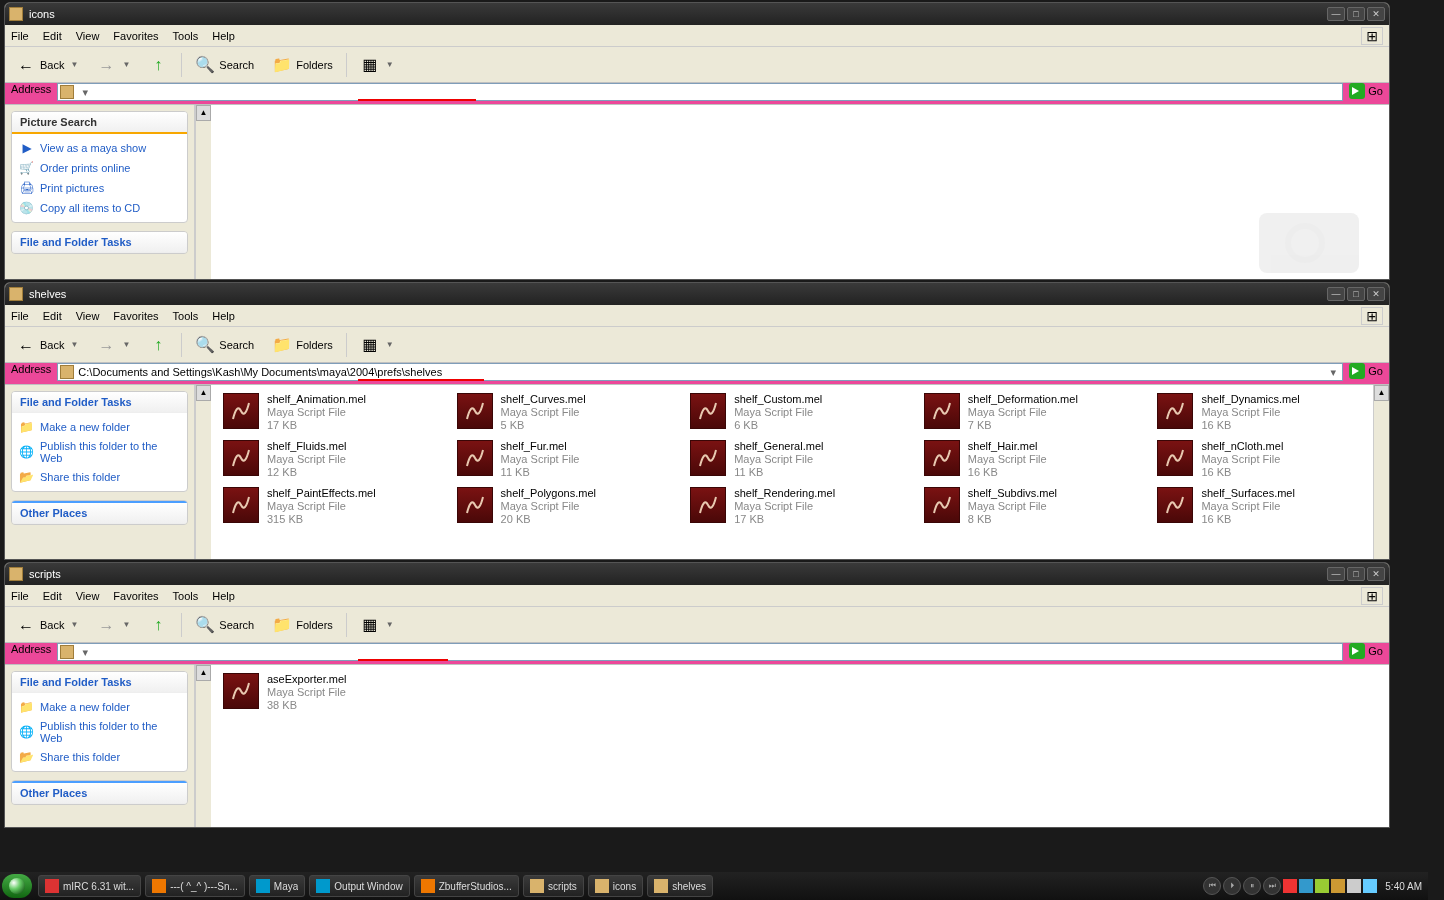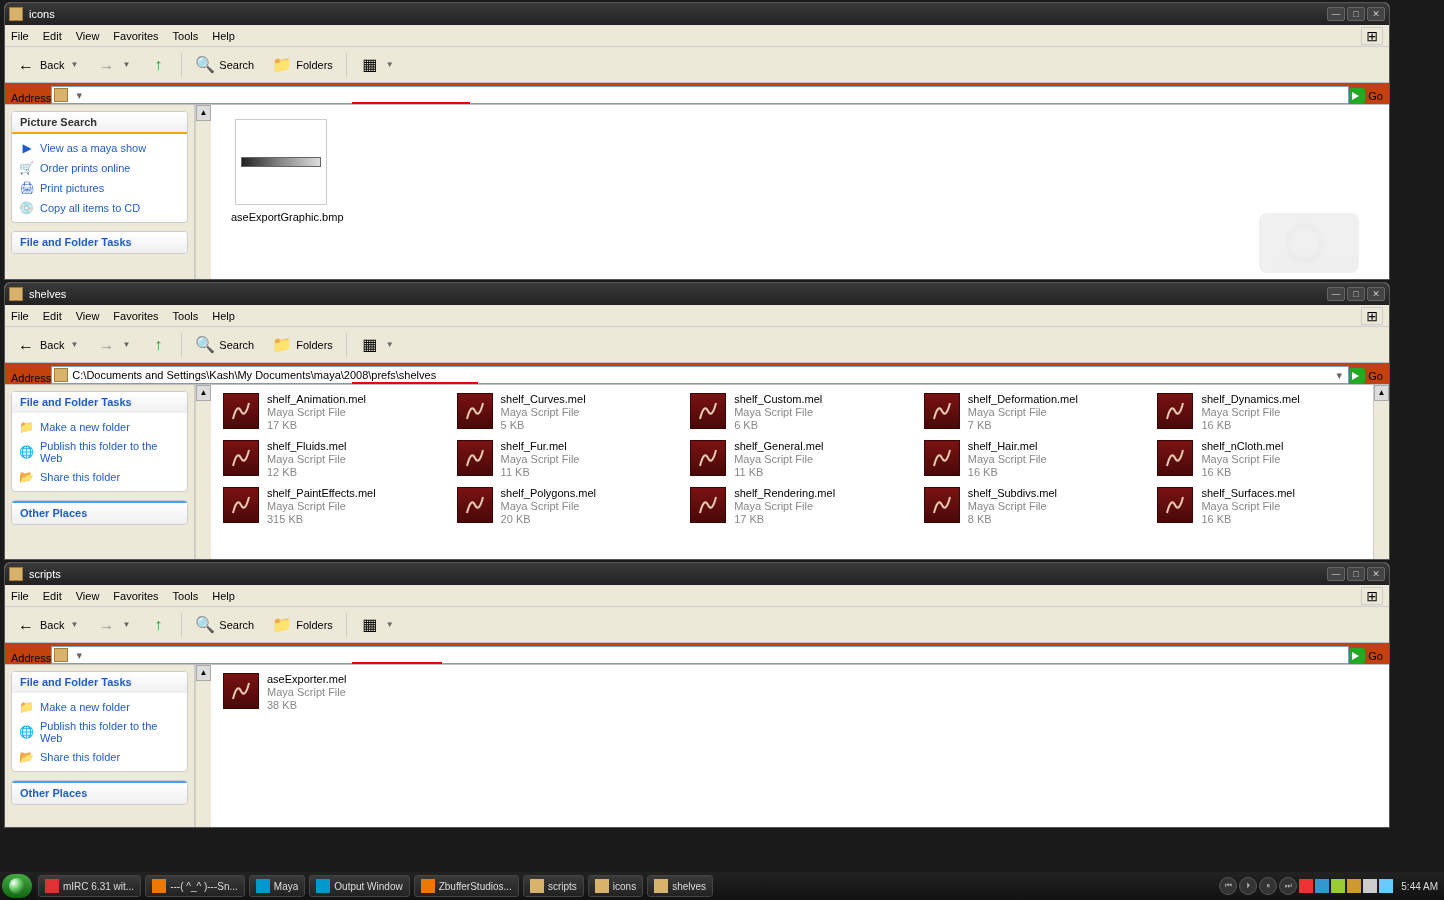--- a/index.html
+++ b/index.html
@@ -10,21 +10,21 @@
 .titlebar .ttitle { flex:1; }
 .wbtns { display:flex; gap:2px; }
 .wbtn { width:18px; height:14px; background:#444; border:1px solid #666; border-radius:2px; color:#ccc; font-size:9px; display:flex; align-items:center; justify-content:center; cursor:pointer; }
 .menubar { height:22px; background:#ece9d8; border-bottom:1px solid #ccc; display:flex; align-items:center; padding:0 6px; gap:14px; }
 .menubar span { cursor:default; }
 .winflag { margin-left:auto; width:22px; height:18px; background:#ece9d8; border:1px solid #ccc; display:flex; align-items:center; justify-content:center; font-size:14px; }
 .toolbar { height:36px; background:#ece9d8; border-bottom:1px solid #c0c0c0; display:flex; align-items:center; padding:0 6px; gap:8px; }
 .tbtn { display:flex; align-items:center; gap:4px; padding:2px 4px; border:1px solid transparent; border-radius:3px; cursor:pointer; }
 .ico { width:20px; height:20px; display:inline-flex; align-items:center; justify-content:center; font-size:16px; }
 .dd { font-size:8px; color:#666; margin-left:2px; }
-.addrbar { height:22px; background:#c2410c; border-bottom:1px solid #c0c0c0; display:flex; align-items:flex-end; padding:0 6px; }
+.addrbar { height:22px; background:#ec4899; border-bottom:1px solid #c0c0c0; display:flex; align-items:flex-start; padding:0 6px; gap:6px; }
 .addrbox { flex:1; height:18px; background:#fff; border:1px solid #7f9db9; display:flex; align-items:center; padding:0 2px; position:relative; }
 .addrbox .ficon { width:14px; height:14px; background:#d9b36c; border:1px solid #a07d3a; margin-right:4px; }
 .addrbox .path { flex:1; }
 .addrbox .addrdd { width:14px; text-align:center; color:#666; }
 .underline { position:absolute; height:2px; background:#e00; bottom:-1px; }
 .gobtn { display:flex; align-items:center; gap:3px; cursor:pointer; }
 .goarr { width:16px; height:16px; background:#2a2; border-radius:3px; position:relative; }
 .goarr::after { content:""; position:absolute; left:3px; top:4px; border-left:7px solid #fff; border-top:4px solid transparent; border-bottom:4px solid transparent; }
 .body { flex:1; display:flex; background:#fff; overflow:hidden; }
 .sidepane { width:190px; background:#ece9d8; border-right:1px solid #ccc; padding:6px; overflow:hidden; }
@@ -48,21 +48,21 @@
 .deco-camera { position:absolute; right:20px; bottom:6px; width:120px; height:90px; opacity:.15; }
 .deco-camera .cbody { width:100px; height:60px; background:#999; border-radius:8px; position:absolute; bottom:0; left:10px; }
 .deco-camera .clens { width:40px; height:40px; border:6px solid #888; border-radius:50%; position:absolute; bottom:10px; left:36px; }
 .filegrid { display:grid; grid-template-columns:repeat(5,1fr); gap:4px 10px; padding:6px 10px; align-content:start; }
 .fileitem { display:flex; align-items:flex-start; gap:8px; padding:2px; }
 .melico { width:36px; height:36px; background:linear-gradient(#7a1212,#4a0808); border:1px solid #3a0606; display:flex; align-items:center; justify-content:center; flex-shrink:0; }
 .melico svg { width:24px; height:24px; }
 .finfo { display:flex; flex-direction:column; line-height:13px; }
 .fname { color:#000; }
 .ftype, .fsize { color:#888; }
-.taskbar { position:absolute; left:0; right:0; bottom:0; height:28px; background:linear-gradient(#222,#111); display:flex; align-items:center; padding:0 2px; color:#ddd; }
+.taskbar { position:absolute; left:0; right:16px; bottom:0; height:28px; background:linear-gradient(#222,#111); display:flex; align-items:center; padding:0 2px; color:#ddd; }
 .start { width:30px; height:24px; background:linear-gradient(#4a4,#161); border-radius:12px; margin-right:4px; display:flex; align-items:center; justify-content:center; cursor:pointer; }
 .start .orb { width:16px; height:16px; border-radius:50%; background:radial-gradient(circle at 30% 30%,#fff,#6c6 40%,#030); }
 .tbitem { height:22px; background:linear-gradient(#3a3a3a,#222); border:1px solid #444; border-radius:3px; margin:0 2px; padding:0 6px; display:flex; align-items:center; gap:4px; cursor:pointer; max-width:130px; }
 .tbitem .tbi { width:14px; height:14px; }
 .tbitem .tbl { white-space:nowrap; overflow:hidden; text-overflow:ellipsis; font-size:10px; }
 .tray { margin-left:auto; display:flex; align-items:center; gap:2px; padding-right:4px; }
 .tray .trico { width:14px; height:14px; }
 .clock { font-size:10px; margin-left:6px; }
 .mediactrl { display:flex; gap:2px; margin-left:6px; }
 .mediactrl .mbtn { width:18px; height:18px; border:1px solid #555; border-radius:50%; background:#333; color:#aaa; font-size:8px; display:flex; align-items:center; justify-content:center; cursor:pointer; }
@@ -154,26 +154,20 @@
       </div>
       <div class="taskbox">
         <div class="taskhead ff">File and Folder Tasks</div>
       </div>
     </div>
     <div class="vscroll" style="position:relative;width:16px">
         <div class="sbtn">▲</div>
       </div>
     <div class="content">
       <div class="thumbgrid">
-        <div class="thumb">
-          <div class="timg">
-              <div class="gradbar"></div>
-            </div>
-          <div class="tname">aseExportGraphic.bmp</div>
-        </div>
       </div>
       <div class="deco-camera">
           <div class="cbody"></div>
           <div class="clens"></div>
         </div>
     </div>
   </div>
 </div>
 
 <div class="window" style="left:4px; top:282px; width:1386px; height:278px;">
@@ -220,21 +214,21 @@
     <div style="width:1px;height:24px;background:#ccc"></div>
     <div class="tbtn">
         <span class="ico">▦</span>
         <span class="dd">▼</span>
       </div>
   </div>
   <div class="addrbar">
     <span>Address</span>
     <div class="addrbox">
       <div class="ficon"></div>
-      <span class="path">C:\Documents and Settings\Kash\My Documents\maya\2008\prefs\shelves</span>
+      <span class="path">C:\Documents and Settings\Kash\My Documents\maya\2004\prefs\shelves</span>
       <span class="addrdd">▾</span>
       <div class="underline" style="left:300px;width:126px"></div>
     </div>
     <div class="gobtn">
         <div class="goarr"></div>
         <span>Go</span>
       </div>
   </div>
   <div class="body">
     <div class="sidepane">
@@ -600,15 +594,15 @@
       <div class="mbtn">⏵</div>
       <div class="mbtn">⏸</div>
       <div class="mbtn">⏭</div>
     </div>
     <div class="trico" style="background:#e33"></div>
     <div class="trico" style="background:#39c"></div>
     <div class="trico" style="background:#9c3"></div>
     <div class="trico" style="background:#c93"></div>
     <div class="trico" style="background:#ccc"></div>
     <div class="trico" style="background:#6cf"></div>
-    <div class="clock">5:44 AM</div>
+    <div class="clock">5:40 AM</div>
   </div>
 </div>
 
 </body></html>

